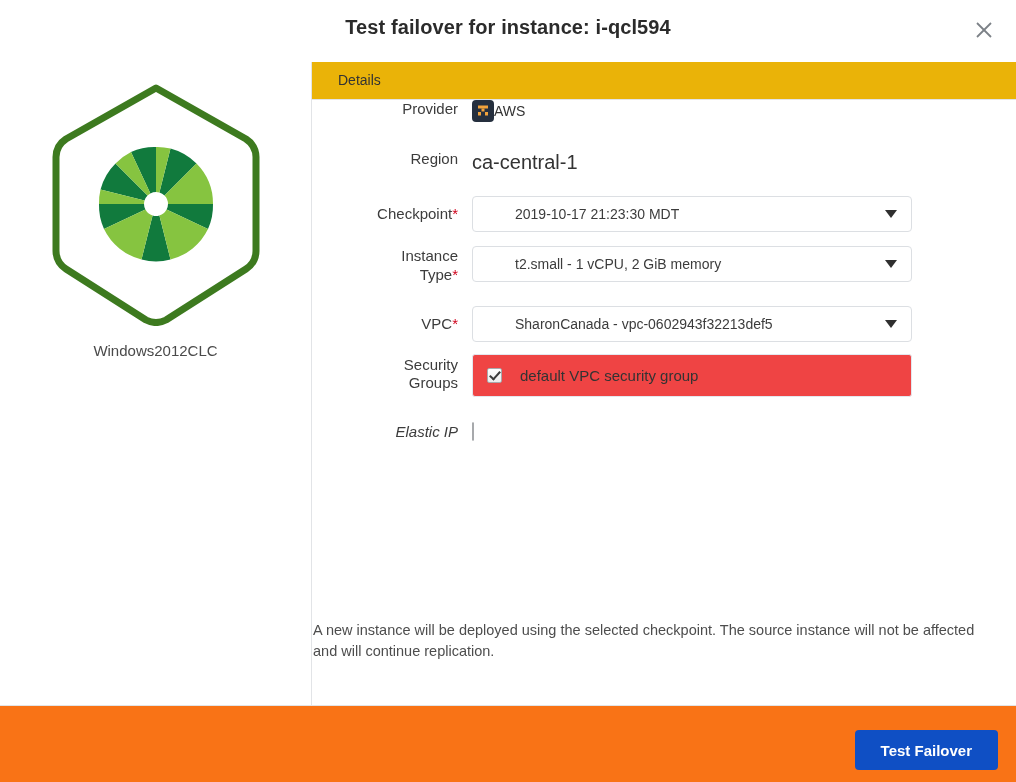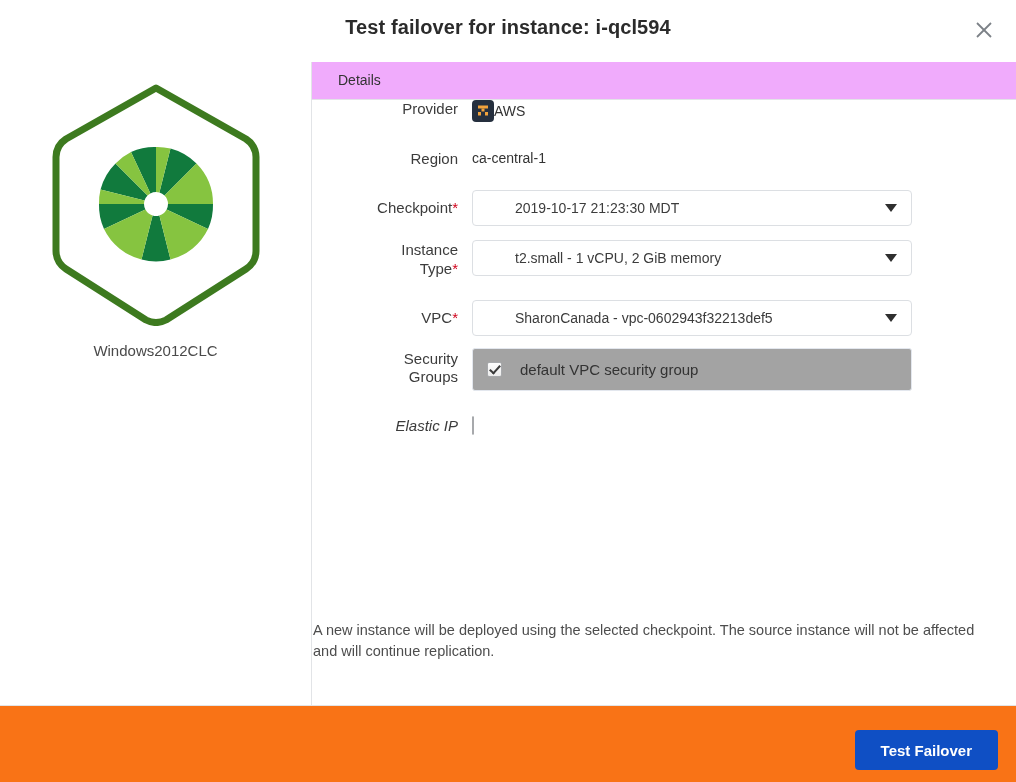--- a/index.html
+++ b/index.html
@@ -105,21 +105,21 @@
     background: #ffffff;
   }
 
   
   .tab-bar {
     position: absolute;
     left: 0;
     top: 0;
     width: 704px;
     height: 38px;
-    background: #f0abfc;
+    background: #eab308;
     border-bottom: 1px solid #e2e4e7;
     box-sizing: border-box;
   }
   .tab-item {
     position: absolute;
     left: 20px;
     top: 0;
     height: 37px;
     line-height: 37px;
     font-size: 14px;
@@ -188,21 +188,21 @@
     top: 50%;
     transform: translateY(-50%);
     width: 0;
     height: 0;
     border-left: 6px solid transparent;
     border-right: 6px solid transparent;
     border-top: 8px solid #2f2f2f;
   }
 
   .static-value {
-    font-size: 14px;
+    font-size: 20px;
     color: #333333;
     line-height: 1.22;
   }
 
   .provider-value {
     display: flex;
     align-items: center;
     font-size: 14px;
     color: #333333;
   }
@@ -212,21 +212,21 @@
     border-radius: 4px;
     background: #252f3e;
     display: flex;
     align-items: center;
     justify-content: center;
     flex: none;
   }
 
   .sg-box {
     width: 440px;
-    background: #a3a3a3;
+    background: #ef4444;
     border: 1px solid #e3e7ee;
     border-radius: 3px;
     box-sizing: border-box;
     padding: 12px 14px;
     display: flex;
     align-items: center;
     cursor: pointer;
   }
   .sg-label {
     font-size: 15px;

